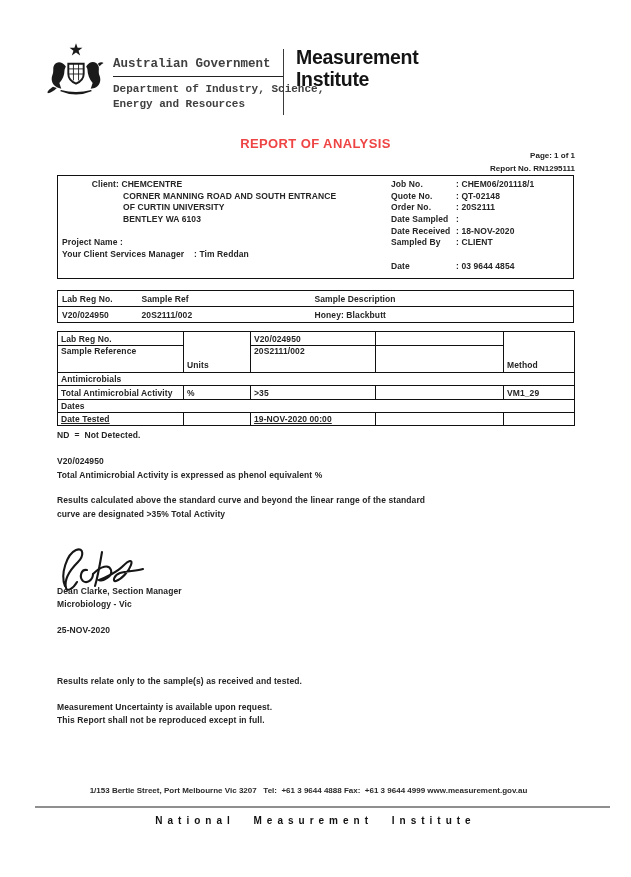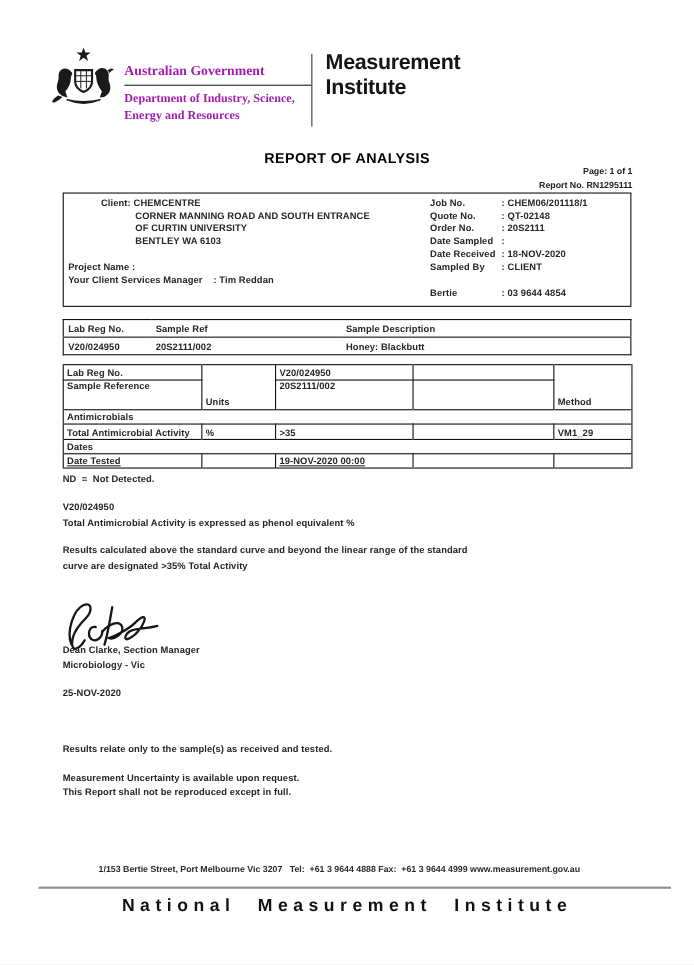--- a/index.html
+++ b/index.html
@@ -3,27 +3,27 @@
 <meta charset="utf-8">
 <style>
   html,body{margin:0;padding:0;background:#e8e8e8;}
   .page{
     position:relative;width:631px;height:877px;background:#ffffff;
     margin:0 auto;overflow:hidden;
     font-family:"Liberation Sans", sans-serif;color:#1b1b1b;
   }
   
   .coa{position:absolute;left:44px;top:42px;width:64px;height:64px;}
-  .gov-block{position:absolute;left:113px;top:57px;font-family:Liberation Serif, serif;font-weight:bold;color:#a21caf;}
+  .gov-block{position:absolute;left:113px;top:57px;font-family:Liberation Mono, monospace;font-weight:bold;color:#404040;}
   .gov-line1{font-size:12.5px;border-bottom:1.3px solid #222;padding-bottom:5px;width:170px;}
   .gov-line23{margin-top:5px;font-size:11px;line-height:15px;}
   .hdr-divider{position:absolute;left:283px;top:49px;width:1px;height:66px;background:#3a3a3a;}
   .nmi-logo{position:absolute;left:296px;top:47px;font-size:19.5px;font-weight:bold;line-height:21.5px;letter-spacing:-0.3px;color:#141414;}
   
-  .title{position:absolute;left:0;top:136px;width:100%;text-align:center;font-size:13px;font-weight:bold;letter-spacing:0.4px;color:#000000;}
+  .title{position:absolute;left:0;top:136px;width:100%;text-align:center;font-size:13px;font-weight:bold;letter-spacing:0.4px;color:#ef4444;}
   .pageinfo{position:absolute;right:56px;top:149px;text-align:right;font-size:8px;font-weight:bold;line-height:13px;color:#222;}
   
   .doc{font-size:8.5px;font-weight:bold;color:#252525;letter-spacing:0.1px;}
   
   .client-box{position:absolute;left:57px;top:175px;width:517px;height:104px;border:1.6px solid #111;box-sizing:border-box;}
   .cb-col{position:absolute;top:3px;}
   .cb-left{left:4px;width:320px;}
   .cb-right{left:333px;width:178px;}
   .cb-row{height:11.7px;line-height:11.7px;white-space:nowrap;}
   .lblA{display:inline-block;width:54px;text-align:right;}
@@ -43,21 +43,21 @@
   .rtable td.bb{border-bottom:1px solid #111;}
   .rtable td.vbot{vertical-align:bottom;padding-bottom:2px;}
   .rtable tr.sec td{border-left:none;border-right:none;border-top:1.2px solid #111;border-bottom:1.2px solid #111;height:12px;}
   .rtable tr.r5 td{height:13px;}
   .rtable tr.r7 td{height:12px;text-decoration:underline;}
   
   .absline{position:absolute;left:57px;white-space:pre;}
   .sig{position:absolute;left:57px;top:544px;width:92px;height:48px;}
   .footer-addr{position:absolute;left:21px;top:786px;width:575px;text-align:center;font-size:8px;font-weight:bold;color:#2a2a2a;white-space:pre;}
   .footer-line{position:absolute;left:35px;top:806px;width:575px;height:2px;background:#8f8f8f;}
-  .footer-banner{position:absolute;left:0;top:815px;width:100%;text-align:center;font-size:16px;font-weight:bold;color:#111;letter-spacing:5px;word-spacing:11px;}
+  .footer-banner{position:absolute;left:0;top:815px;width:100%;text-align:center;font-size:10px;font-weight:bold;color:#111;letter-spacing:5px;word-spacing:11px;}
 </style>
 </head>
 <body>
 
 <div class="page">
 
   <svg class="coa" viewBox="0 0 100 100">
     <g fill="#1a1a1a" stroke="none">
 
       <path d="M50 2 L52.5 9 L60 9 L54 13.5 L56.5 21 L50 16.5 L43.5 21 L46 13.5 L40 9 L47.5 9 Z"></path>
@@ -107,21 +107,21 @@
       <div class="cb-row"><span class="lblM">Your Client Services Manager</span><span>:  Tim Reddan</span></div>
     </div>
     <div class="cb-col cb-right">
       <div class="cb-row"><span class="lblR">Job No.</span><span>:  CHEM06/201118/1</span></div>
       <div class="cb-row"><span class="lblR">Quote No.</span><span>:  QT-02148</span></div>
       <div class="cb-row"><span class="lblR">Order No.</span><span>:  20S2111</span></div>
       <div class="cb-row"><span class="lblR">Date Sampled</span><span>:</span></div>
       <div class="cb-row"><span class="lblR">Date Received</span><span>:  18-NOV-2020</span></div>
       <div class="cb-row"><span class="lblR">Sampled By</span><span>:  CLIENT</span></div>
       <div class="cb-row">&nbsp;</div>
-      <div class="cb-row"><span class="lblR">Bertie</span><span>:  03 9644 4854</span></div>
+      <div class="cb-row"><span class="lblR">Date</span><span>:  03 9644 4854</span></div>
     </div>
   </div>
 
   <table class="stable doc">
     <colgroup>
         <col style="width:80px">
         <col style="width:173px">
         <col>
       </colgroup>
     <tbody>

